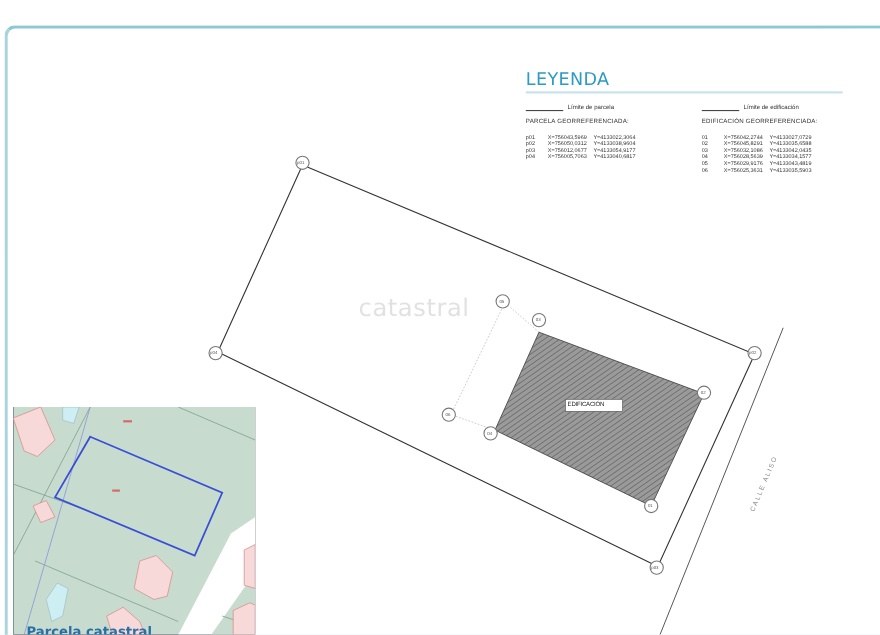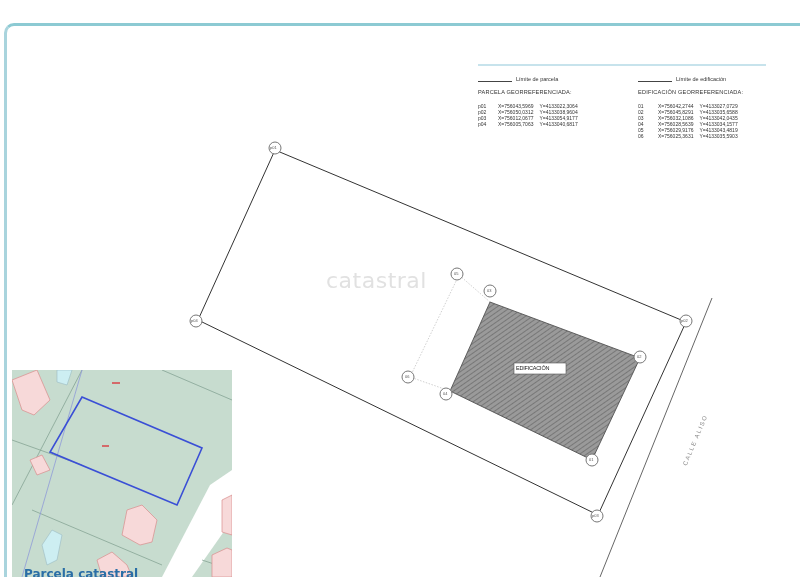--- a/index.html
+++ b/index.html
@@ -91,20 +91,21 @@
   <span style="position:absolute;left:454px;top:271px;">05</span>
   <span style="position:absolute;left:405px;top:374px;">06</span>
   <span style="position:absolute;left:516px;top:365px;font-size:5.5px;color:#222;letter-spacing:-0.2px;">EDIFICACIÓN</span>
 </div>
 
 <div class="street">CALLE ALISO</div>
 
 <div class="watermark">catastral</div>
 
 <div class="legend">
+  <div class="legend-title">LEYENDA</div>
   <div class="legend-rule"></div>
   <div class="legend-cols">
     <div class="col">
       <div class="limit">
           <span class="line"></span>
           <span>Límite de parcela</span>
         </div>
       <div class="sub">PARCELA GEORREFERENCIADA:</div>
       <div class="coords">
         <div class="row">

